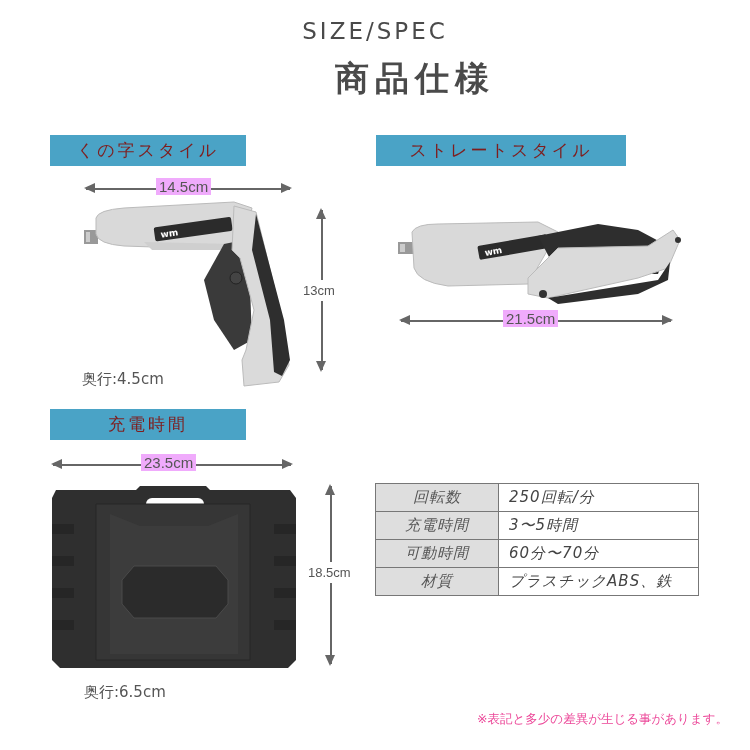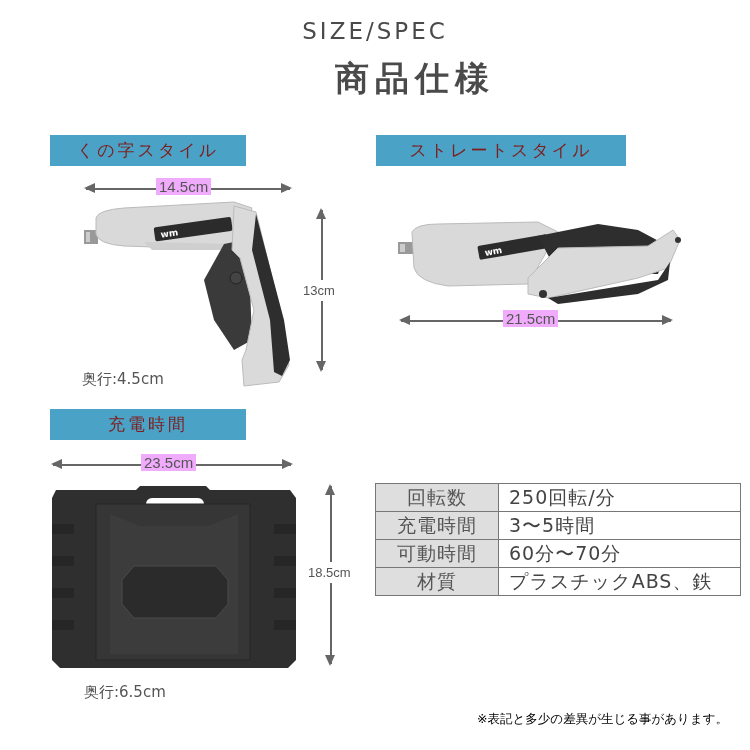--- a/index.html
+++ b/index.html
@@ -19,25 +19,25 @@
   .arrow-l { left:-2px; border-right:11px solid #666; }
   .arrow-r { right:-2px; border-left:11px solid #666; }
   .vline { width:1.5px; background:#666; }
   .arrow-u, .arrow-d { position:absolute; left:-5px; width:0; height:0;
           border-left:5.5px solid transparent; border-right:5.5px solid transparent; }
   .arrow-u { top:-2px; border-bottom:11px solid #666; }
   .arrow-d { bottom:-2px; border-top:11px solid #666; }
   .vlabel { font-family:"Liberation Sans", sans-serif; font-size:13px; color:#555; background:#fff; padding:3px 0; }
   .depth { font-size:15px; color:#555; }
   table.spec { position:absolute; left:375px; top:483px; border-collapse:collapse;
-               width:366px; font-size:19px; }
+               width:324px; font-size:15px;font-style:italic; }
   table.spec td { border:1px solid #777; height:27px; padding:0; }
   table.spec td.k { background:#dedede; text-align:center; width:122px; letter-spacing:1px; color:#555;}
   table.spec td.v { background:#fff; padding-left:10px; letter-spacing:1px; color:#444; }
-  .note { right:22px; top:711px; font-size:12.5px; color:#000000; }
+  .note { right:22px; top:711px; font-size:12.5px; color:#ec4899; }
 </style>
 </head>
 <body>
 
 <div class="abs title-en">SIZE/SPEC</div>
 <div class="abs title-ja">商品仕様</div>
 
 <div class="abs tag" style="left:50px; top:135px; width:196px;">
   <span>くの字スタイル</span>
 </div>

